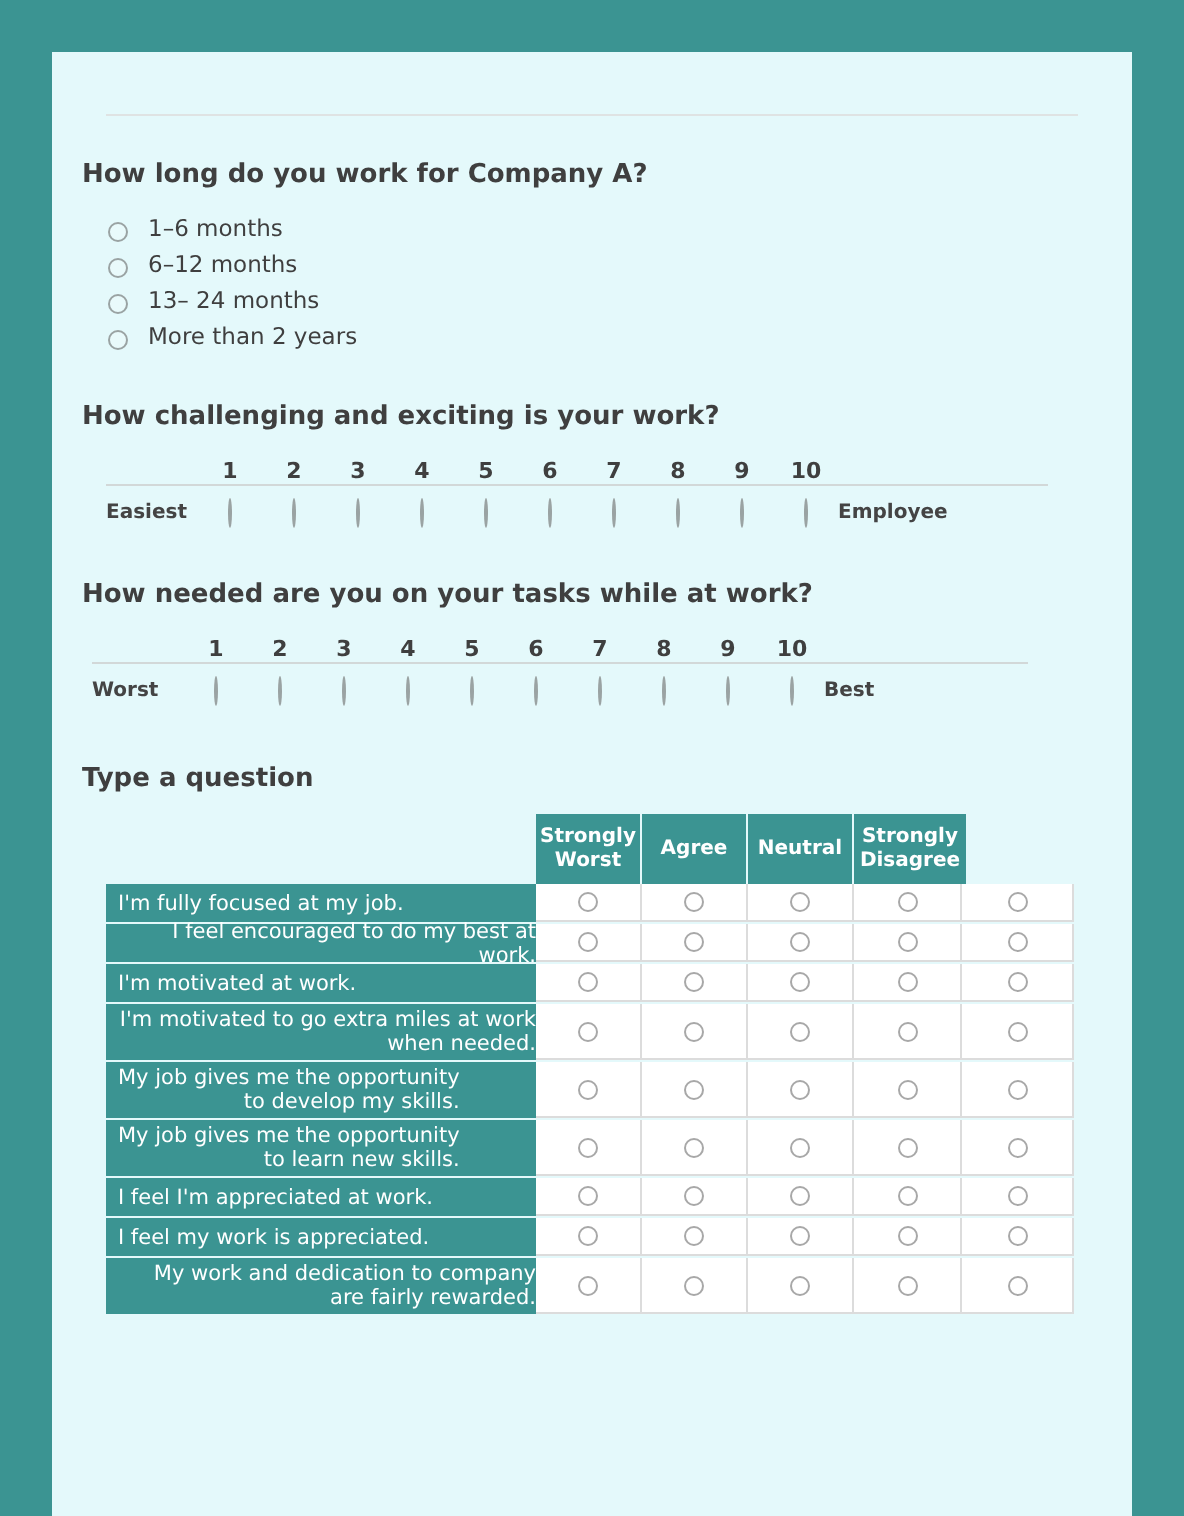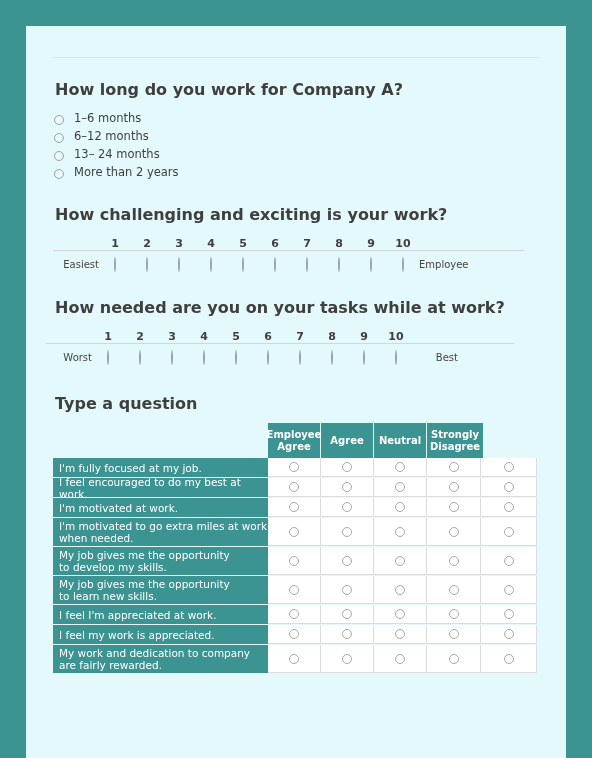--- a/index.html
+++ b/index.html
@@ -28,24 +28,24 @@
     margin-top:32px;
   }
   .title-rule {
     height:1px;
     background:#dfe3e3;
     margin:31px 27px 0 27px;
   }
 
   
   .q-label {
-    font-size:16px;
+    font-size:13px;
     font-weight:bold;
     color:#3f3f3f;
-    margin-left:29px;
+    margin-left:15px;
   }
 
   
   .radio-list { margin:8px 0 0 28px; }
   .radio-row {
     display:flex;
     align-items:flex-end;
     height:18px;
   }
   .radio {
@@ -75,21 +75,22 @@
   }
   .scale-opts {
     display:flex;
     align-items:center;
     height:26px;
   }
   .anchor {
     font-size:10px;
     color:#444;
     flex:none;
-    text-align:right;
+    text-align:left;
+    font-weight:bold;
   }
   .scale-cell {
     flex:none;
     text-align:center;
     font-size:11px;
     font-weight:bold;
     color:#3f3f3f;
   }
   .scale-cell .radio { margin:0 auto; }
 
@@ -112,20 +113,21 @@
     justify-content:center;
     text-align:center;
     border-right:1px solid #e4f9fb;
     padding:0 2px;
   }
   .mtx-head-cell:last-child { border-right:none; }
 
   .mtx-row {
     display:flex;
     border-bottom:1px solid #e4f9fb;
+    text-align:right;
   }
   .mtx-label {
     flex:none;
     background:#3b9492;
     color:#ffffff;
     font-size:10.5px;
     line-height:12px;
     display:flex;
     align-items:center;
     padding:2px 0 2px 6px;
@@ -242,21 +244,21 @@
       </div>
     </div>
   </div>
 
   <div style="margin-top:24px;">
     <div class="q-label">Type a question</div>
 
     <div class="matrix" style="margin-left:27px;margin-right:29px;">
       <div class="mtx-head">
         <div class="mtx-head-spacer" style="width:215px;"></div>
-        <div class="mtx-head-cell" style="width:53px;">Employee Agree</div>
+        <div class="mtx-head-cell" style="width:53px;">Strongly Worst</div>
         <div class="mtx-head-cell" style="width:53px;">Agree</div>
         <div class="mtx-head-cell" style="width:53px;">Neutral</div>
         <div class="mtx-head-cell" style="width:56px;">Strongly Disagree</div>
       </div>
 
       <div class="mtx-row">
         <div class="mtx-label" style="width:215px;height:19px;">I'm fully focused at my job.</div>
         <div class="mtx-cell" style="width:53px;height:19px;">
             <span class="radio"></span>
           </div>

